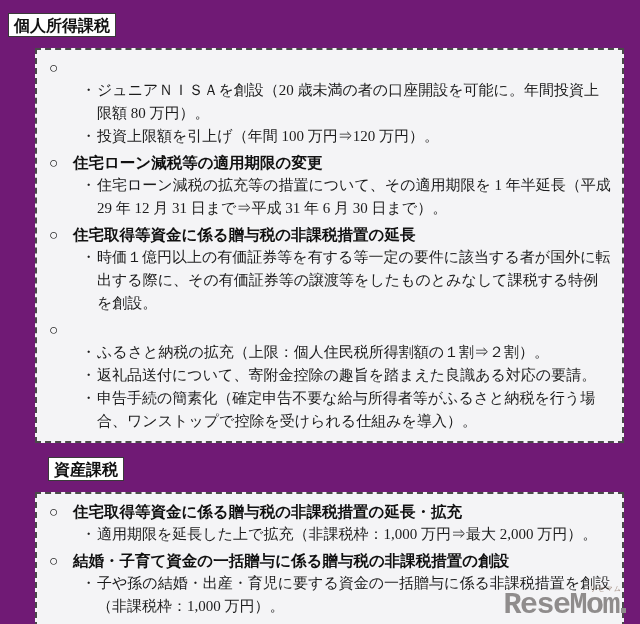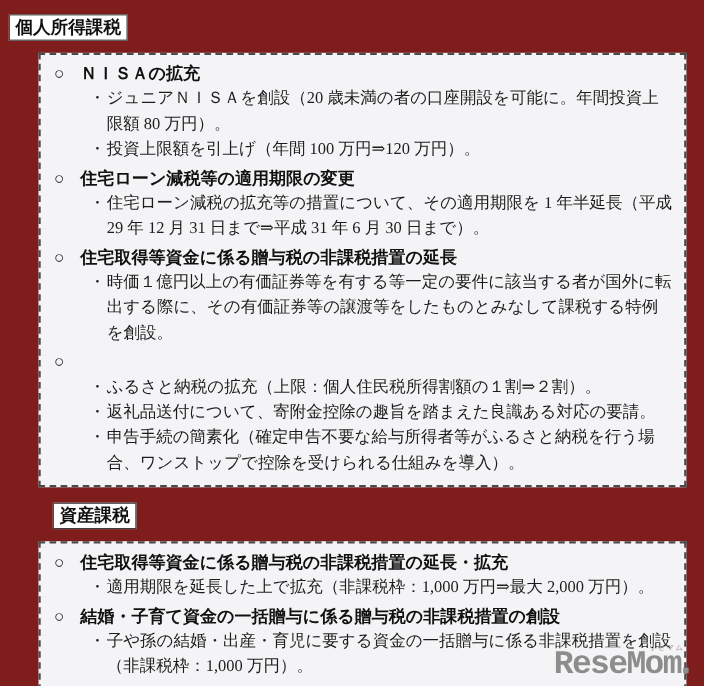--- a/index.html
+++ b/index.html
@@ -4,21 +4,21 @@
 <style>
   html, body {
     margin: 0;
     padding: 0;
     background: #ffffff;
   }
   .page {
     position: relative;
     width: 640px;
     height: 624px;
-    background: #7f1d1d;
+    background: #701a75;
     overflow: hidden;
     font-family: "Liberation Serif", "DejaVu Serif", serif;
     color: #1a1a1a;
   }
   .heading-box {
     display: inline-block;
     border: 1px solid #3a3a3a;
     padding: 2px 5px 1px 5px;
     font-family: "Liberation Sans", "DejaVu Sans", sans-serif;
     font-weight: bold;
@@ -55,21 +55,21 @@
   }
   .bullet-row {
     display: flex;
     align-items: flex-start;
     font-size: 15px;
     line-height: 23px;
     padding-left: 32px;
     color: #1c1c1c;
   }
   .bullet-marker { flex: 0 0 auto; width: 16px; }
-  .bullet-text { flex: 1 1 auto; }
+  .bullet-text { flex: 1 1 auto; font-family: Liberation Serif, serif; }
   .logo {
     position: absolute;
     right: 14px;
     bottom: 5px;
     color: #8f8c8c;
     font-family: Liberation Mono, monospace;
     font-weight: bold;
     white-space: nowrap;
   }
   .logo-text {
@@ -101,21 +101,20 @@
 
   <div class="heading-wrap-1">
     <span class="heading-box">個人所得課税</span>
   </div>
 
   <div class="content-box">
 
     <div class="item">
       <div class="item-title-row">
         <span class="circle-marker">○</span>
-        <span class="item-title">ＮＩＳＡの拡充</span>
       </div>
       <div class="bullet-row">
         <span class="bullet-marker">・</span>
         <span class="bullet-text">ジュニアＮＩＳＡを創設（20 歳未満の者の口座開設を可能に。年間投資上限額 80 万円）。</span>
       </div>
       <div class="bullet-row">
         <span class="bullet-marker">・</span>
         <span class="bullet-text">投資上限額を引上げ（年間 100 万円⇒120 万円）。</span>
       </div>
     </div>

